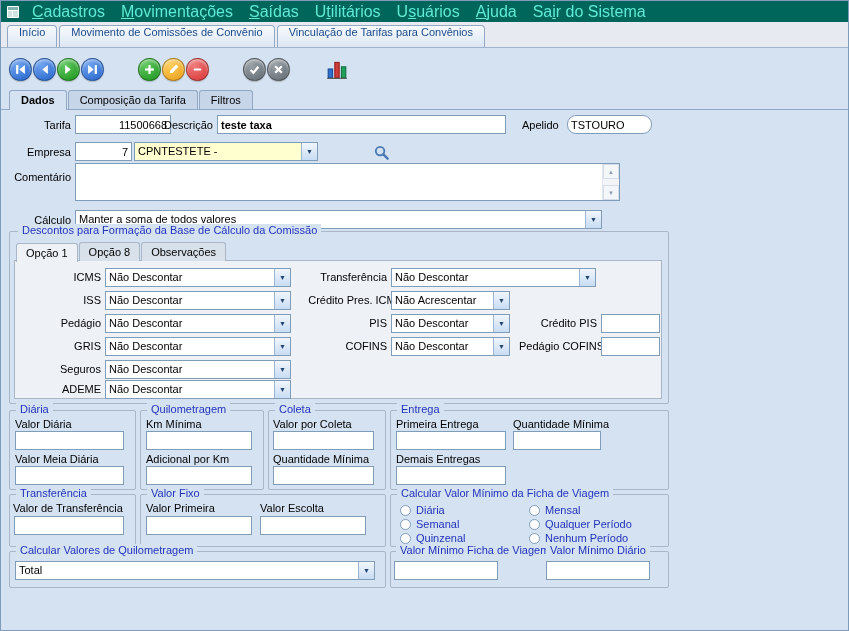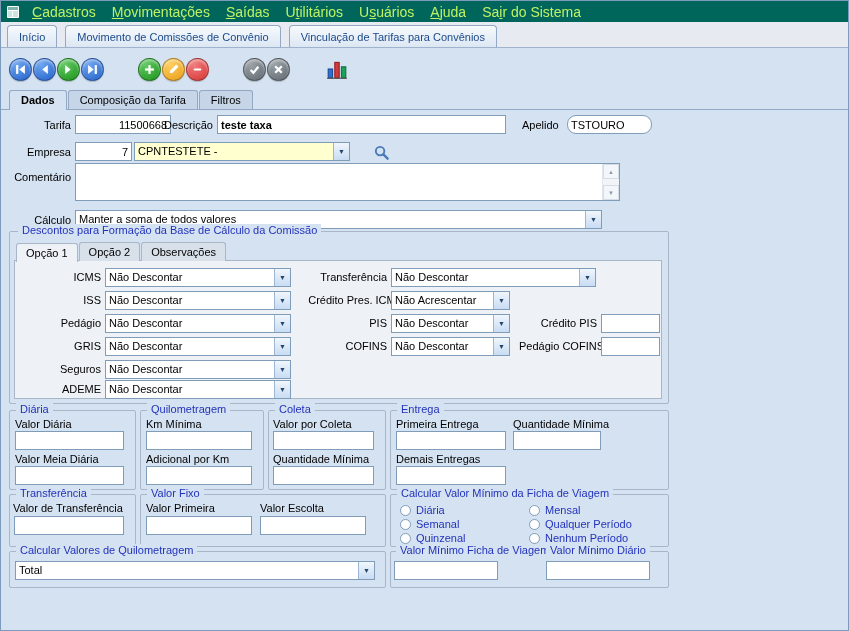--- a/index.html
+++ b/index.html
@@ -2,26 +2,26 @@
 <html><head>
 <meta charset="utf-8">
 <style>
   *{box-sizing:border-box;margin:0;padding:0}
   body{font-family:"Liberation Sans","DejaVu Sans",sans-serif;font-size:11px;background:#fff}
   #window{position:relative;width:849px;height:631px;background:#d5e2f1;border:1px solid #7d9cbb;overflow:hidden}
 
   
   .menubar{position:absolute;top:0;left:0;right:0;height:21px;background:#00665c;display:flex;align-items:center;padding-left:3px}
   .appicon{width:18px;height:16px;display:flex;align-items:center;justify-content:center;margin-right:2px}
-  .mitem{color:#bef264;font-size:14px;padding:3px 8px;cursor:default;white-space:nowrap}
+  .mitem{color:#5eead4;font-size:16px;padding:3px 8px;cursor:default;white-space:nowrap}
   .mn{text-decoration:underline}
 
   
   .tabstrip{position:absolute;top:21px;left:0;right:0;height:26px;background:#e7ebf1;display:flex;align-items:flex-end;padding-left:6px;border-bottom:1px solid #9fb4cc}
-  .tab{height:22px;display:flex;align-items:center;padding:8px 11px;border:1px solid #93a9c3;border-bottom:none;border-radius:4px 4px 0 0;background:linear-gradient(#f7fafd,#dce7f3);color:#1c4a8a;font-size:11px;margin-right:8px;white-space:nowrap;cursor:default}
+  .tab{height:22px;display:flex;padding:0 11px;border:1px solid #93a9c3;border-bottom:none;border-radius:4px 4px 0 0;background:linear-gradient(#f7fafd,#dce7f3);color:#1c4a8a;font-size:11px;margin-right:2px;white-space:nowrap;cursor:default}
   .tab.active{background:#fdfdfe;height:25px;position:relative;z-index:2}
   .tabclose{margin-left:7px;width:14px;height:14px;border:1px solid #d0ba97;background:#fbf3e5;color:#e0641f;font-weight:bold;font-size:10px;line-height:12px;text-align:center;border-radius:2px;cursor:pointer}
 
   
   .toolbar{position:absolute;top:48px;left:0;right:0;height:40px;display:flex;align-items:center;padding-left:8px;gap:1px}
   .tbtn{width:23px;height:23px;border-radius:50%;display:flex;align-items:center;justify-content:center;border:1px solid rgba(0,0,0,.28);box-shadow:inset 0 2px 3px rgba(255,255,255,.5),0 1px 1px rgba(0,0,0,.18);padding:0;cursor:pointer}
   .tbtn svg{display:block}
   .tb-blue{background:radial-gradient(circle at 35% 30%,#6ea4ef,#1e5ec9)}
   .tb-green{background:radial-gradient(circle at 35% 30%,#63c963,#159015)}
   .tb-amber{background:radial-gradient(circle at 35% 30%,#ffcf5e,#e89b12)}
@@ -168,21 +168,21 @@
 
   <div class="lbl r" style="left:18px;top:118px;width:52px">Tarifa</div>
   <input class="inp num" style="left: 74px; top: 114px; width: 96px;" value="11500668">
   <div class="lbl" style="left:163px;top:118px">Descrição</div>
   <input class="inp" style="left: 216px; top: 114px; width: 289px; font-weight: bold;" value="teste taxa">
   <div class="lbl" style="left:521px;top:118px">Apelido</div>
   <input class="inp" style="left: 566px; top: 114px; width: 85px; border-radius: 9px;" value="TSTOURO">
 
   <div class="lbl r" style="left:18px;top:145px;width:52px">Empresa</div>
   <input class="inp num" style="left: 74px; top: 141px; width: 57px;" value="7">
-  <div class="combo yellow" style="left:133px;top:141px;width:216px">
+  <div class="combo yellow" style="left:133px;top:141px;width:184px">
     <div class="ctext">CPNTESTETE -</div>
     <div class="cbtn">▼</div>
   </div>
   <button class="magbtn" style="left:370px;top:141px">
     <svg width="17" height="17" viewBox="0 0 18 18">
         <circle cx="7.5" cy="7.5" r="4.5" fill="none" stroke="#4a7ab5" stroke-width="2"></circle>
         <line x1="11" y1="11" x2="15.5" y2="15.5" stroke="#4a7ab5" stroke-width="2.5" stroke-linecap="round"></line>
       </svg>
   </button>
 
@@ -199,21 +199,21 @@
   <div class="combo" style="left:74px;top:209px;width:527px">
     <div class="ctext">Manter a soma de todos valores</div>
     <div class="cbtn">▼</div>
   </div>
 
   <div class="grp" style="left:8px;top:230px;width:660px;height:173px">
     <span class="gtitle" style="left:8px">Descontos para Formação da Base de Cálculo da Comissão</span>
   </div>
   <div class="dtabs">
     <div class="dtab active"><span>Opção 1</span></div>
-    <div class="dtab"><span>Opção 2</span></div>
+    <div class="dtab"><span>Opção 8</span></div>
     <div class="dtab"><span>Observações</span></div>
   </div>
   <div class="dpanel"></div>
 
   <div class="lbl r" style="left:18px;top:270px;width:82px">ICMS</div>
   <div class="combo" style="left:104px;top:267px;width:186px">
       <div class="ctext">Não Descontar</div>
       <div class="cbtn">▼</div>
     </div>
   <div class="lbl r" style="left:18px;top:293px;width:82px">ISS</div>

